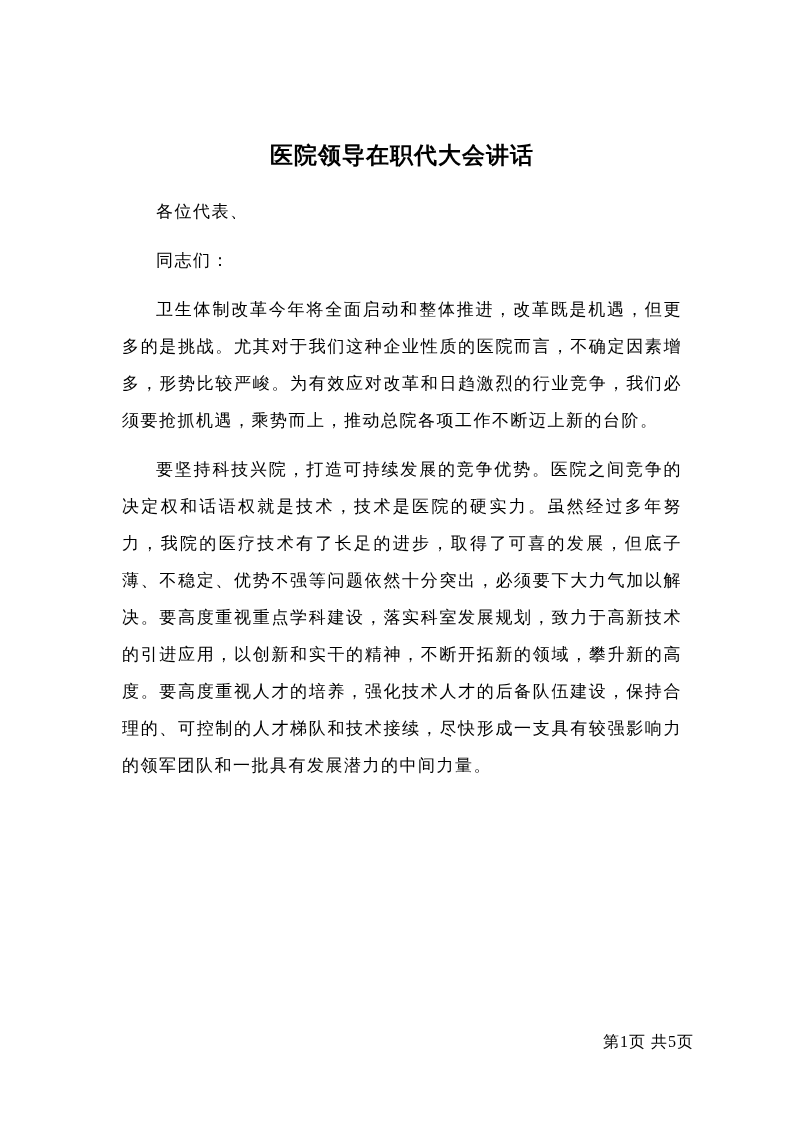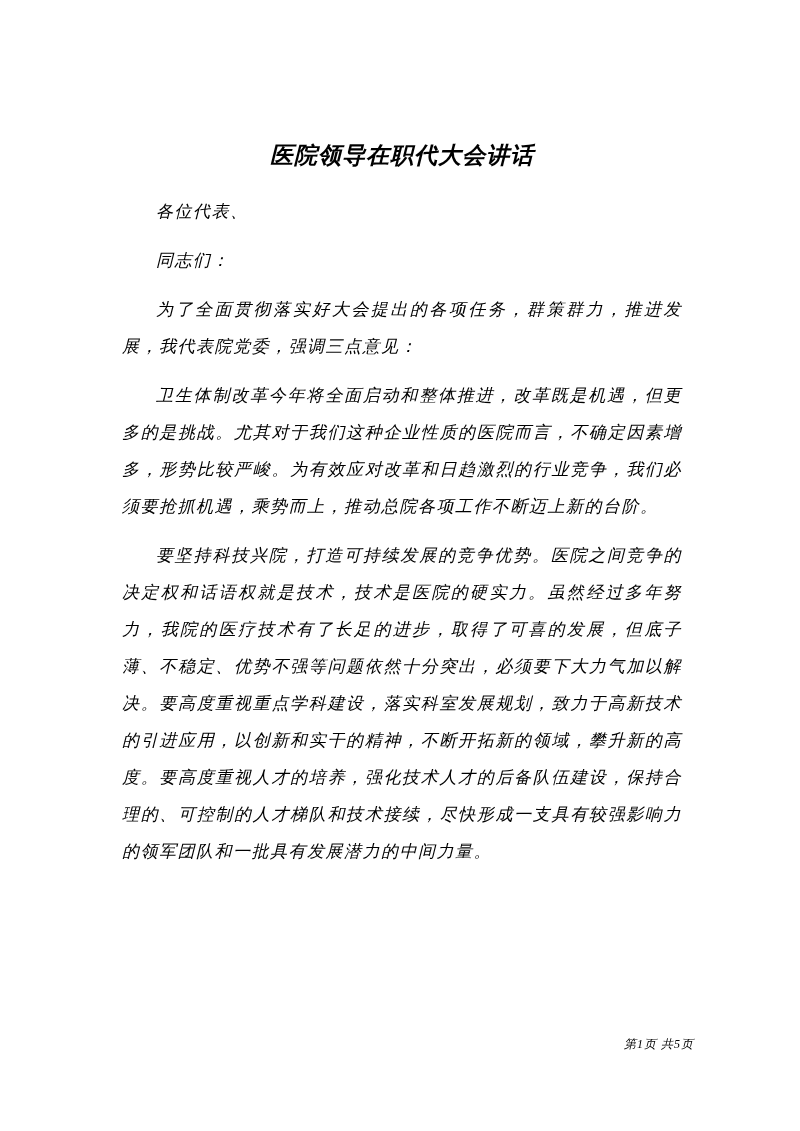--- a/index.html
+++ b/index.html
@@ -9,21 +9,20 @@
   }
   .page {
     position: relative;
     width: 800px;
     height: 1131px;
     background: #ffffff;
     font-family: "Liberation Serif", serif;
     color: #000000;
     overflow: hidden;
     box-sizing: border-box;
-    font-style: italic;
   }
   .content {
     position: absolute;
     left: 110px;
     right: 106px;
     top: 140px;
   }
   .doc-title {
     font-size: 23px;
     font-weight: bold;
@@ -36,37 +35,36 @@
     line-height: 37px;
     margin: 12px;
     text-indent: 2em;
     text-align: justify;
     letter-spacing: 1.5px;
   }
   .page-footer {
     position: absolute;
     right: 106px;
     bottom: 78px;
-    font-size: 12px;
+    font-size: 16px;
     letter-spacing: 1px;
     color: #000000;
   }
 </style>
 </head>
 <body>
 
 <div class="page">
   <div class="content">
     <h1 class="doc-title">医院领导在职代大会讲话</h1>
 
     <p class="para">各位代表、</p>
 
     <p class="para">同志们：</p>
 
-    <p class="para">为了全面贯彻落实好大会提出的各项任务，群策群力，推进发展，我代表院党委，强调三点意见：</p>
 
 
     <p class="para">卫生体制改革今年将全面启动和整体推进，改革既是机遇，但更多的是挑战。尤其对于我们这种企业性质的医院而言，不确定因素增多，形势比较严峻。为有效应对改革和日趋激烈的行业竞争，我们必须要抢抓机遇，乘势而上，推动总院各项工作不断迈上新的台阶。</p>
 
     <p class="para">要坚持科技兴院，打造可持续发展的竞争优势。医院之间竞争的决定权和话语权就是技术，技术是医院的硬实力。虽然经过多年努力，我院的医疗技术有了长足的进步，取得了可喜的发展，但底子薄、不稳定、优势不强等问题依然十分突出，必须要下大力气加以解决。要高度重视重点学科建设，落实科室发展规划，致力于高新技术的引进应用，以创新和实干的精神，不断开拓新的领域，攀升新的高度。要高度重视人才的培养，强化技术人才的后备队伍建设，保持合理的、可控制的人才梯队和技术接续，尽快形成一支具有较强影响力的领军团队和一批具有发展潜力的中间力量。</p>
   </div>
 
   <div class="page-footer">
     <span>第1页 共5页</span>
   </div>

